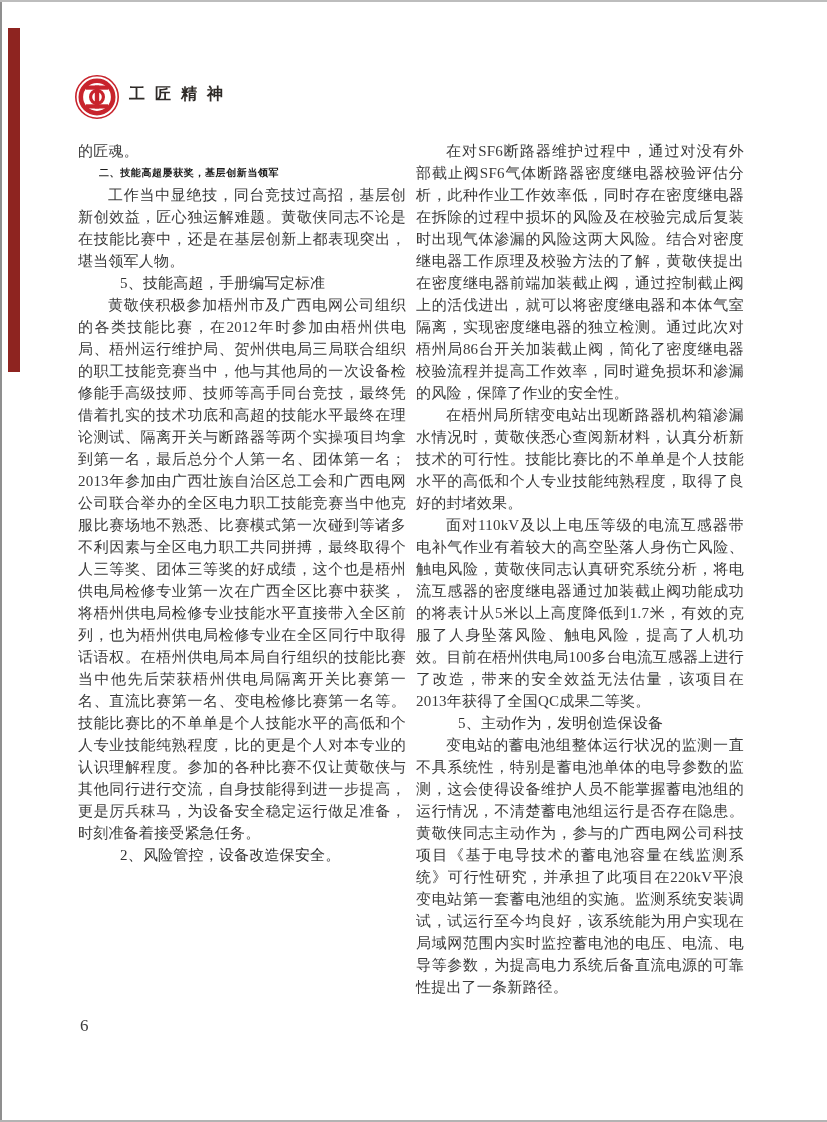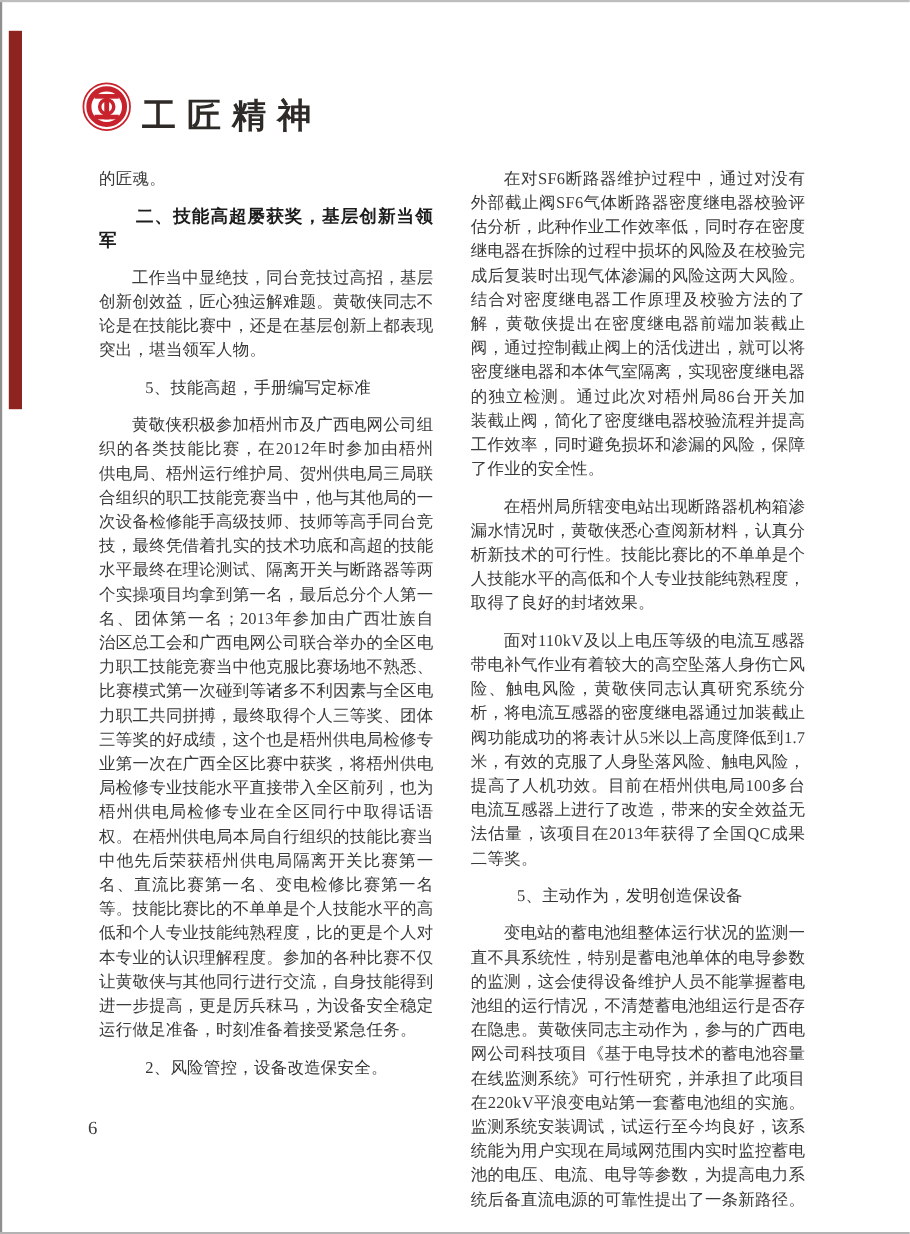--- a/index.html
+++ b/index.html
@@ -7,36 +7,36 @@
     width:827px;height:1122px;position:relative;background:#ffffff;overflow:hidden;
     font-family:"Liberation Serif","DejaVu Serif",serif;color:#3a3a3a;
   }
   .edge{position:absolute;background:#9a9a9a;}
   .edge-left{left:0;top:0;width:2px;height:1122px;background:#8f8f8f;}
   .edge-top{left:0;top:0;width:827px;height:2px;background:#bdbdbd;}
   .edge-bottom{left:0;top:1120px;width:827px;height:2px;background:#b3b3b3;}
   .red-bar{position:absolute;left:8px;top:28px;width:12px;height:344px;background:#8e2420;}
   .logo{position:absolute;left:74px;top:74px;width:46px;height:46px;}
   .page-title{
-    position:absolute;left:129px;top:84px;font-size:31px;font-weight:bold;
+    position:absolute;left:129px;top:84px;font-size:16px;font-weight:bold;
     letter-spacing:10px;color:#2e2a27;font-family:"DejaVu Serif","Liberation Serif",serif;
     white-space:nowrap;
   }
   .col{
     position:absolute;top:140px;width:328px;font-size:15px;line-height:22px;
     text-align:justify;text-justify:inter-ideograph;letter-spacing:0.2px;
   }
   .col-left{left:78px;}
   .col-right{left:416px;}
-  .col p{margin:12px;}
+  .col p{margin:0;}
   .cont{text-indent:0;}
   .p{text-indent:2em;}
   .hnum{text-indent:2.8em;color:#333333;}
   .h2x{
-    text-indent:2.1em;font-weight:bold;color:#1c1c1c;font-size:16px;
+    text-indent:2.1em;font-weight:bold;color:#1c1c1c;font-size:10px;
     font-family:"DejaVu Sans","Liberation Sans",sans-serif;letter-spacing:0.6px;
   }
   .page-number{position:absolute;left:80px;top:1016px;font-size:17px;color:#3d3d3d;}
 </style>
 </head>
 <body>
 
 <div class="page-root">
 
   <div class="edge edge-left"></div>

